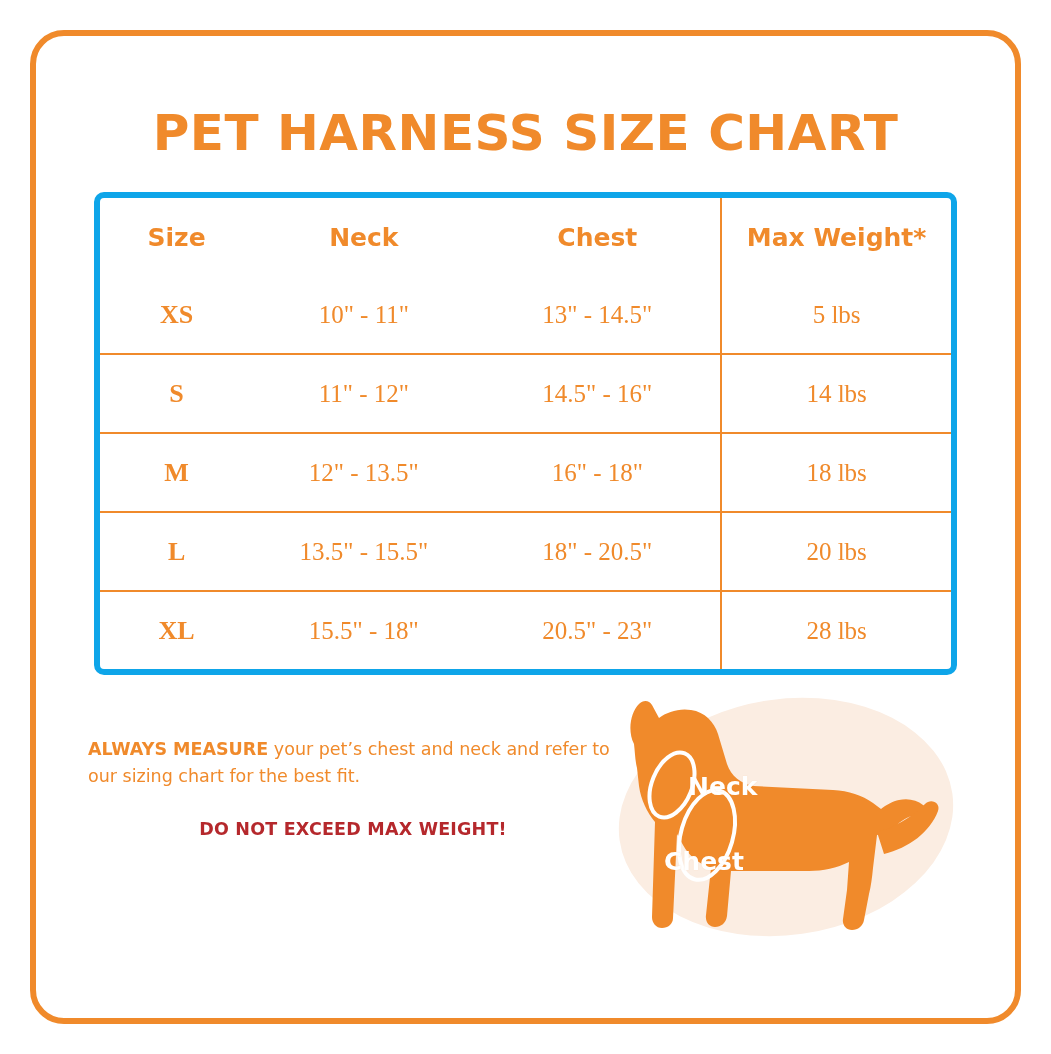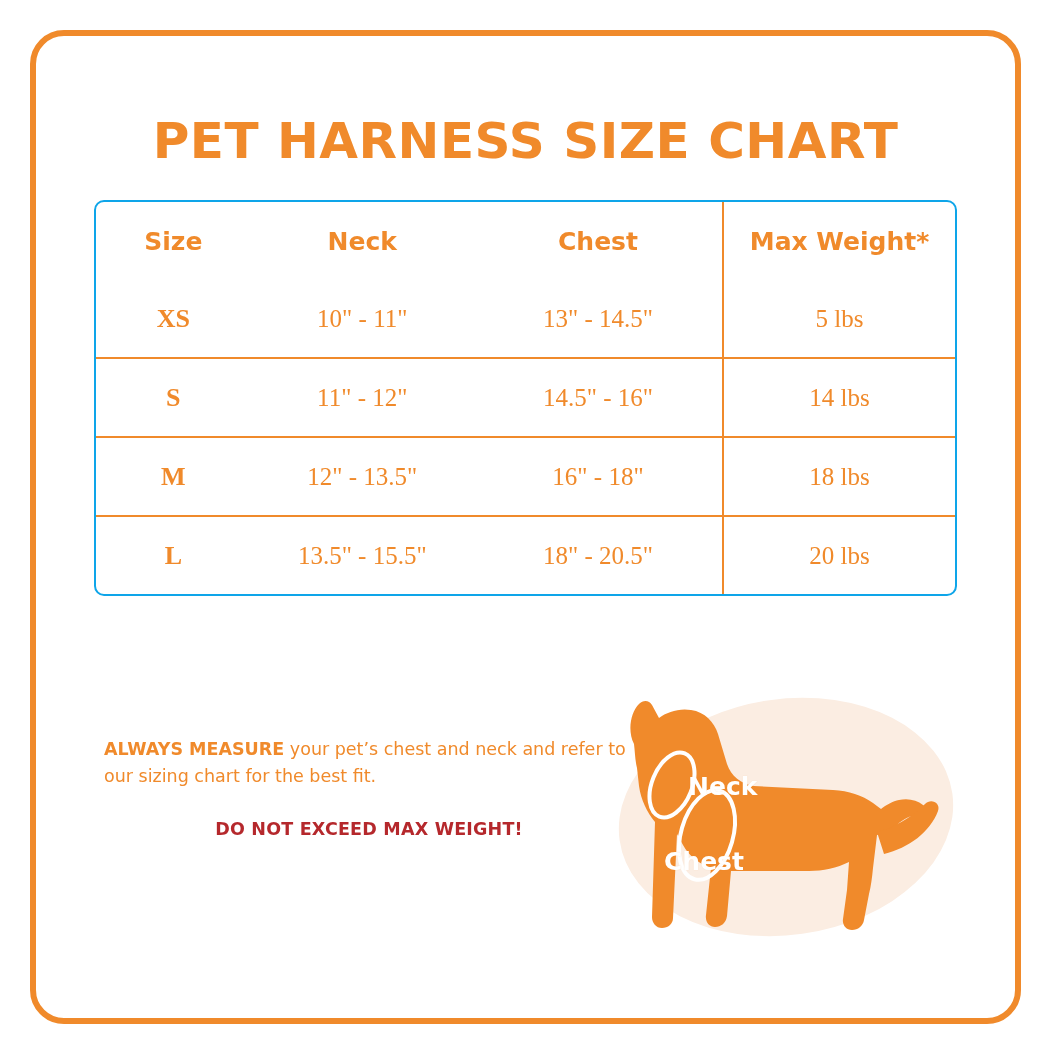--- a/index.html
+++ b/index.html
@@ -25,34 +25,34 @@
     width: 100%;
     height: 100%;
     box-sizing: border-box;
     border: 6px solid #F08A2B;
     border-radius: 34px;
     background: #ffffff;
   }
 
   
   .title {
-    margin: 8px;
+    margin: 0;
     padding-top: 68px;
     text-align: center;
     color: #F08A2B;
     font-size: 50px;
     font-weight: bold;
     letter-spacing: 0.5px;
     font-family: "DejaVu Sans", sans-serif;
   }
 
   
   .table-wrap {
     margin: 30px 58px 16px 58px;
-    border: 2px solid #0ea5e9;
+    border: 6px solid #0ea5e9;
     border-radius: 10px;
     overflow: hidden;
   }
   table.size-chart {
     width: 100%;
     border-collapse: collapse;
     table-layout: fixed;
   }
   table.size-chart th,
   table.size-chart td {
@@ -86,21 +86,21 @@
     border-left: 2px solid #F08A2B;
   }
   col.c1 { width: 18%; }
   col.c2 { width: 26%; }
   col.c3 { width: 29%; }
   col.c4 { width: 27%; }
 
   
   .notes {
     position: absolute;
-    left: 68px;
+    left: 52px;
     top: 700px;
     width: 530px;
     color: #F08A2B;
     font-size: 17.5px;
     line-height: 1.55;
     font-family: "DejaVu Sans", sans-serif;
   }
   .notes p {
     margin: 0 0 26px 0;
   }
@@ -187,20 +187,26 @@
             <td class="size-cell">M</td>
             <td>12" - 13.5"</td>
             <td>16" - 18"</td>
             <td class="col-div">18 lbs</td>
           </tr>
           <tr>
             <td class="size-cell">L</td>
             <td>13.5" - 15.5"</td>
             <td>18" - 20.5"</td>
             <td class="col-div">20 lbs</td>
+          </tr>
+          <tr>
+            <td class="size-cell">XL</td>
+            <td>15.5" - 18"</td>
+            <td>20.5" - 23"</td>
+            <td class="col-div">28 lbs</td>
           </tr>
         </tbody>
       </table>
     </div>
 
     <div class="notes">
       <p>
         <span class="lead">ALWAYS MEASURE</span><span> your pet’s chest and neck and refer to our sizing chart for the best fit.</span>
       </p>
       <p class="warn">DO NOT EXCEED MAX WEIGHT!</p>

